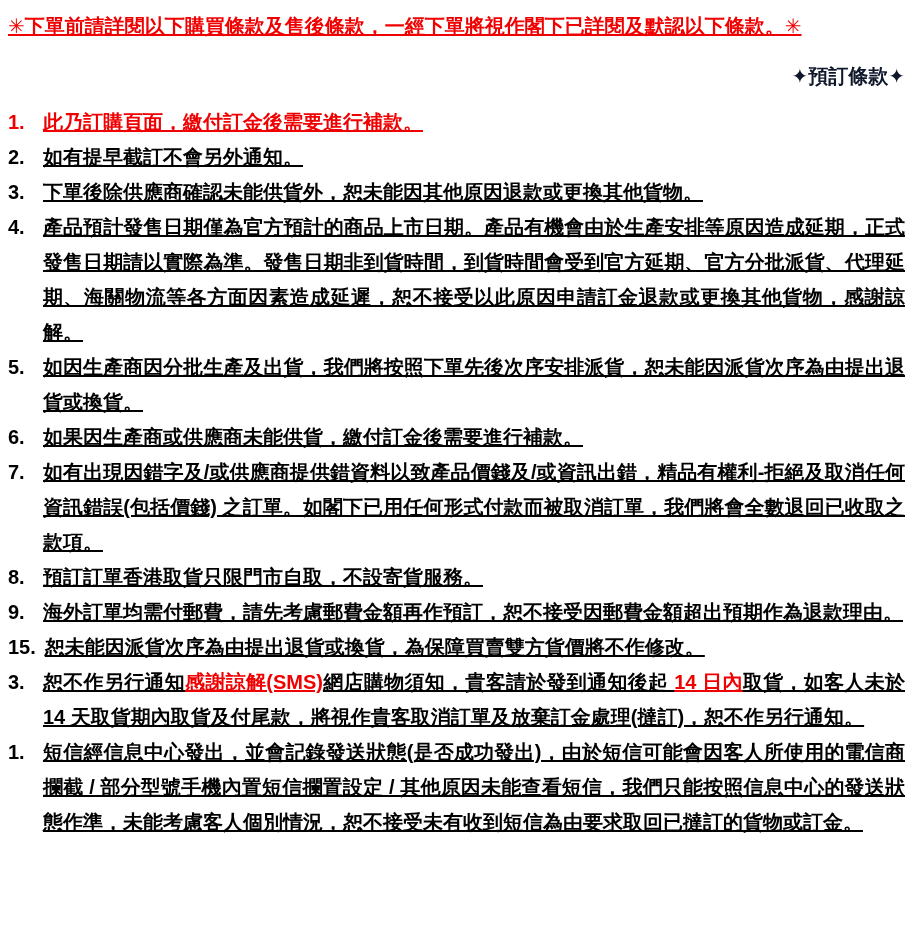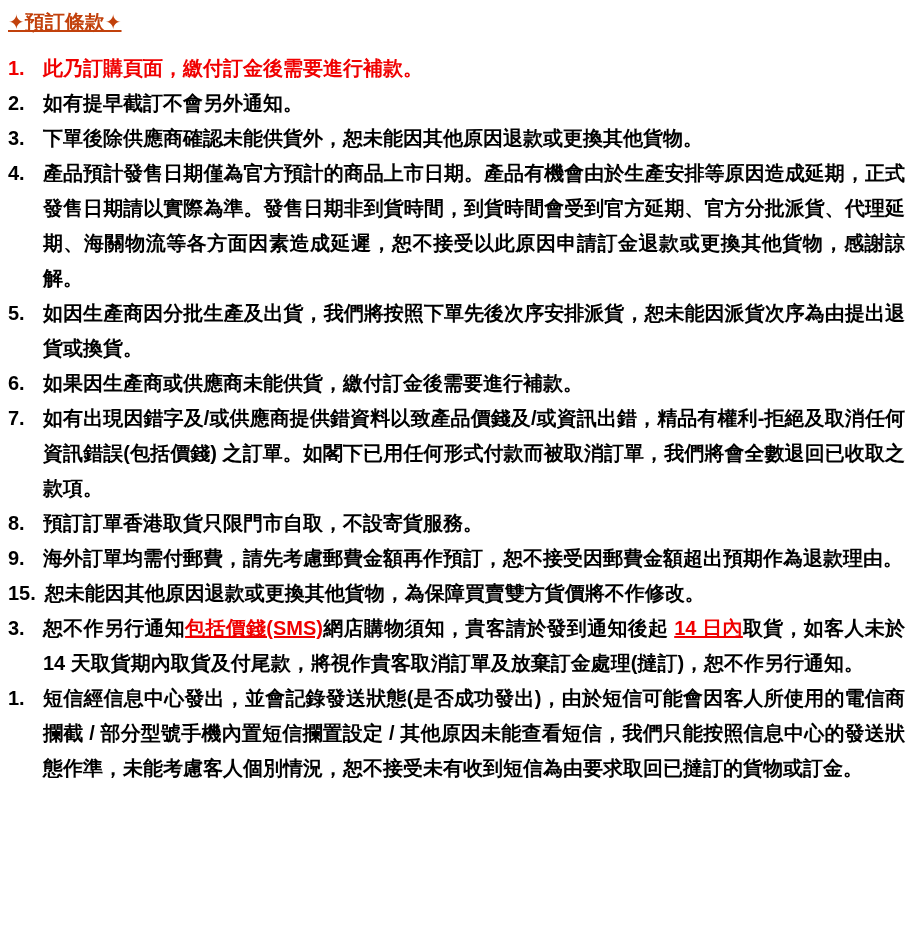--- a/index.html
+++ b/index.html
@@ -18,46 +18,48 @@
   .title {
     font-size: 20px;
     line-height: 1.45;
     color: var(--red);
     text-decoration: underline;
     margin: 4px 0 21px 0;
   }
   .section-header {
     font-size: 20px;
     line-height: 1.4;
-    color: #c2410c;
-    text-decoration: underline;
+    color: #0f172a;
     margin: 0 0 15px 0;
+    text-align: right;
   }
   .terms-list { font-size: 20px; }
   .term-item { display: flex; align-items: flex-start; }
   .term-num {
     flex: 0 0 auto;
     min-width: 26px;
     margin-right: 9px;
     line-height: 35px;
     white-space: nowrap;
   }
   .term-text {
     flex: 1 1 auto;
     line-height: 35px;
     text-align: justify;
+    text-decoration: underline;
   }
   .term-item.red { color: var(--red); }
   .hl-red { color: var(--red); text-decoration: underline; }
   a.link { color: var(--blue); text-decoration: underline; font-weight: 700; cursor: pointer; }
 </style>
 </head>
 <body>
 
 <div class="page">
+  <div class="title">✳下單前請詳閱以下購買條款及售後條款，一經下單將視作閣下已詳閱及默認以下條款。✳</div>
   <div class="section-header">✦預訂條款✦</div>
   <div class="terms-list">
       <div class="term-item red">
         <span class="term-num">1.</span>
         <div class="term-text"><span>此乃訂購頁面，繳付訂金後需要進行補款。</span></div>
       </div>
       <div class="term-item">
         <span class="term-num">2.</span>
         <div class="term-text"><span>如有提早截訂不會另外通知。</span></div>
       </div>
@@ -84,24 +86,24 @@
       <div class="term-item">
         <span class="term-num">8.</span>
         <div class="term-text"><span>預訂訂單香港取貨只限門市自取，不設寄貨服務。</span></div>
       </div>
       <div class="term-item">
         <span class="term-num">9.</span>
         <div class="term-text"><span>海外訂單均需付郵費，請先考慮郵費金額再作預訂，恕不接受因郵費金額超出預期作為退款理由。</span></div>
       </div>
       <div class="term-item">
         <span class="term-num">15.</span>
-        <div class="term-text"><span>恕未能因其他原因退款或更換其他貨物，為保障買賣雙方貨價將不作修改。</span></div>
+        <div class="term-text"><span>恕未能因派貨次序為由提出退貨或換貨，為保障買賣雙方貨價將不作修改。</span></div>
       </div>
       <div class="term-item">
         <span class="term-num">3.</span>
-        <div class="term-text"><span>恕不作另行通知</span><span class="hl-red">包括價錢(SMS)</span><span>網店購物須知，貴客請於發到通知後起 </span><span class="hl-red">14 日內</span><span>取貨，如客人未於14 天取貨期內取貨及付尾款，將視作貴客取消訂單及放棄訂金處理(撻訂)，恕不作另行通知。</span></div>
+        <div class="term-text"><span>恕不作另行通知</span><span class="hl-red">感謝諒解(SMS)</span><span>網店購物須知，貴客請於發到通知後起 </span><span class="hl-red">14 日內</span><span>取貨，如客人未於14 天取貨期內取貨及付尾款，將視作貴客取消訂單及放棄訂金處理(撻訂)，恕不作另行通知。</span></div>
       </div>
       <div class="term-item">
         <span class="term-num">1.</span>
         <div class="term-text"><span>短信經信息中心發出，並會記錄發送狀態(是否成功發出)，由於短信可能會因客人所使用的電信商攔截 / 部分型號手機內置短信攔置設定 / 其他原因未能查看短信，我們只能按照信息中心的發送狀態作準，未能考慮客人個別情況，恕不接受未有收到短信為由要求取回已撻訂的貨物或訂金。</span></div>
       </div>
     </div>
 </div>
 
 </body></html>

